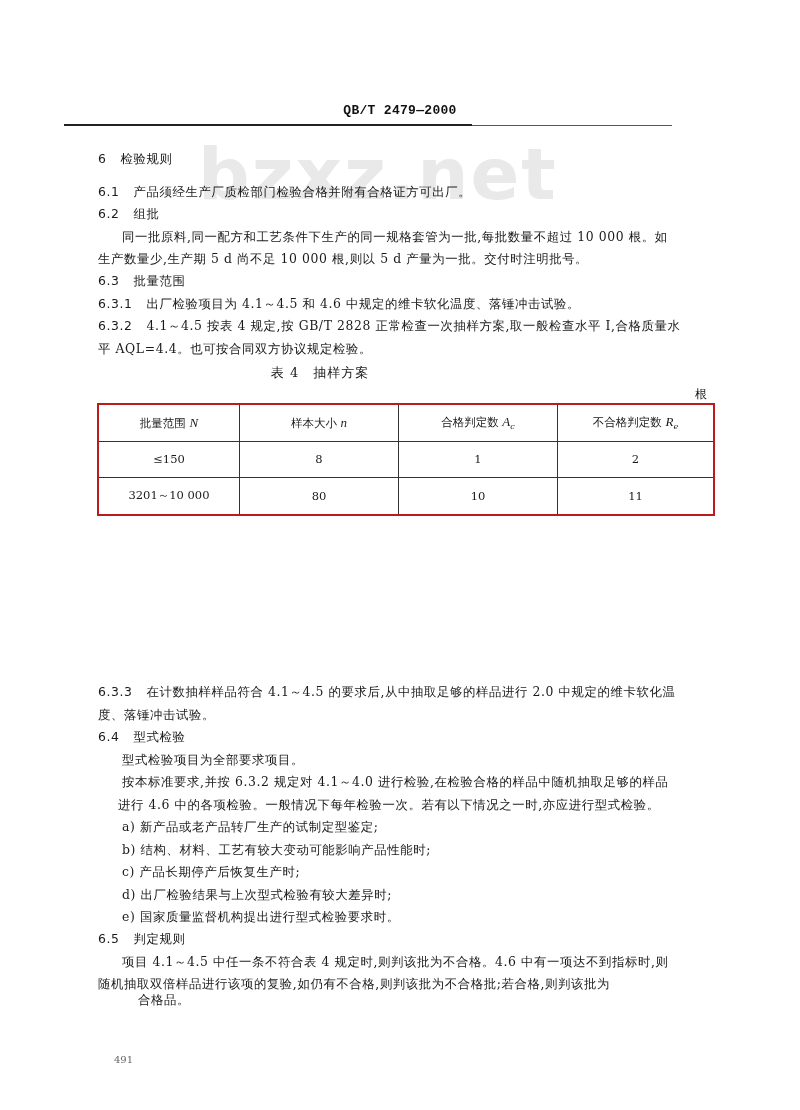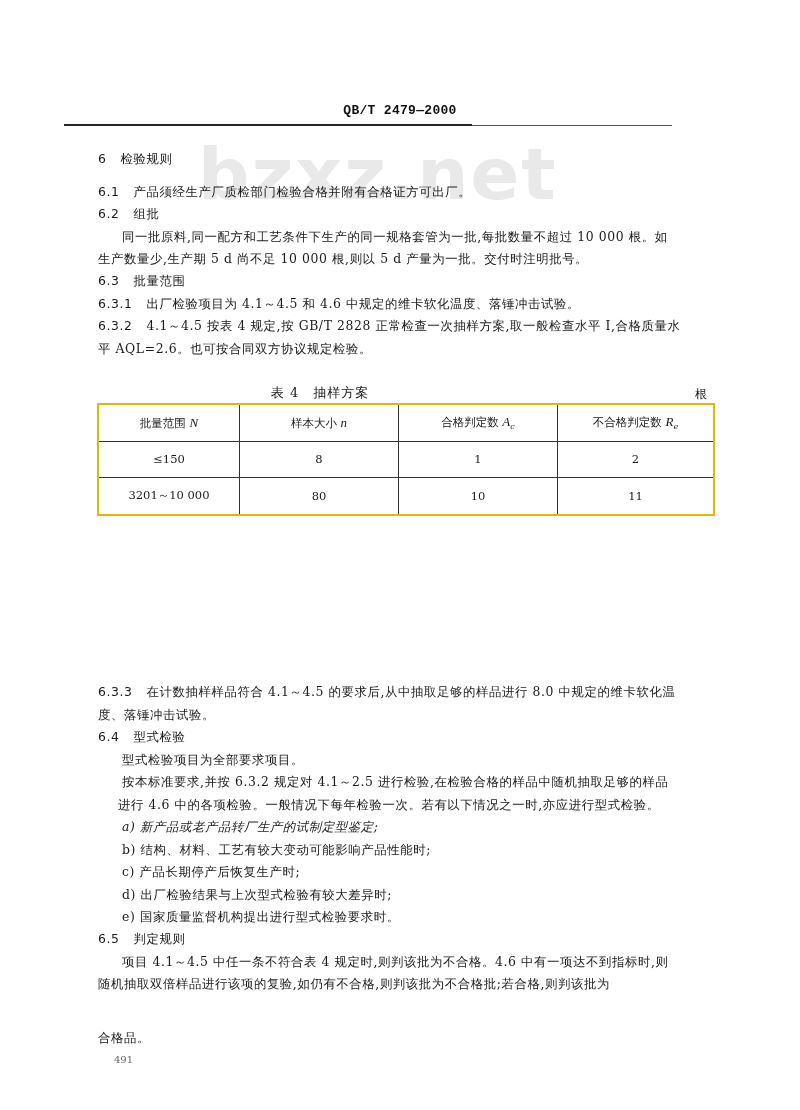--- a/index.html
+++ b/index.html
@@ -27,32 +27,32 @@
   }
   .content { position: absolute; left: 0; top: 0; width: 800px; z-index: 1; }
   .line {
     position: absolute; left: 98px; width: 620px; font-size: 12.4px; line-height: 16px;
     white-space: nowrap; letter-spacing: 0.6px;
   }
   .line.indent { left: 122px; }
   .line.item { left: 122px; }
   .num { font-family: "DejaVu Sans", "Liberation Sans", sans-serif; display: inline-block; margin-right: 14px; }
   .table-title {
-    position: absolute; top: 384px; left: 0; width: 640px; text-align: center;
+    position: absolute; top: 364px; left: 0; width: 640px; text-align: center;
     font-size: 13px; letter-spacing: 1px;
   }
   .table-unit { position: absolute; top: 386px; left: 695px; font-size: 12px; }
   table.sampling {
     position: absolute; top: 403px; left: 97px; width: 618px;
     border-collapse: collapse; font-size: 11.5px; text-align: center;
   }
   table.sampling th, table.sampling td {
     border: 1px solid #333; height: 35.5px; padding: 0; font-weight: normal;
   }
-  table.sampling { border: 2px solid #eab308; }
+  table.sampling { border: 2px solid #b91c1c; }
   table.sampling td { font-family: "DejaVu Serif", serif; }
   .it { font-style: italic; font-family: "Liberation Serif", serif; font-size: 13px; }
   sub { font-size: 8px; font-style: italic; }
   .page-num { position: absolute; top: 1054px; left: 114px; font-size: 10px; color: #666; }
 </style>
 </head>
 <body>
 
 <div class="header-code">QB/T 2479—2000</div>
 <div class="header-rule"></div>
@@ -79,21 +79,21 @@
     <span class="num">6.3</span><span>批量范围</span>
   </div>
 
   <div class="line" style="top:296px;">
     <span class="num">6.3.1</span><span>出厂检验项目为 4.1～4.5 和 4.6 中规定的维卡软化温度、落锤冲击试验。</span>
   </div>
 
   <div class="line" style="top:318px;">
     <span class="num">6.3.2</span><span>4.1～4.5 按表 4 规定,按 GB/T 2828 正常检查一次抽样方案,取一般检查水平 I,合格质量水</span>
   </div>
-  <div class="line" style="top:341px;">平 AQL=2.6。也可按合同双方协议规定检验。</div>
+  <div class="line" style="top:341px;">平 AQL=4.4。也可按合同双方协议规定检验。</div>
 
   <div class="table-title">表 4　抽样方案</div>
   <div class="table-unit">根</div>
   <table class="sampling">
     <thead>
       <tr>
         <th style="width:140px;">
           <span>批量范围</span>&nbsp;<span class="it">N</span>
         </th>
         <th style="width:158px;">
@@ -117,38 +117,38 @@
       <tr>
         <td>3201～10 000</td>
         <td>80</td>
         <td>10</td>
         <td>11</td>
       </tr>
     </tbody>
   </table>
 
   <div class="line" style="top:684px;">
-    <span class="num">6.3.3</span><span>在计数抽样样品符合 4.1～4.5 的要求后,从中抽取足够的样品进行 8.0 中规定的维卡软化温</span>
+    <span class="num">6.3.3</span><span>在计数抽样样品符合 4.1～4.5 的要求后,从中抽取足够的样品进行 2.0 中规定的维卡软化温</span>
   </div>
   <div class="line" style="top:707px;">度、落锤冲击试验。</div>
 
   <div class="line" style="top:729px;">
     <span class="num">6.4</span><span>型式检验</span>
   </div>
   <div class="line indent" style="top:752px;">型式检验项目为全部要求项目。</div>
-  <div class="line indent" style="top:774px;">按本标准要求,并按 6.3.2 规定对 4.1～2.5 进行检验,在检验合格的样品中随机抽取足够的样品</div>
+  <div class="line indent" style="top:774px;">按本标准要求,并按 6.3.2 规定对 4.1～4.0 进行检验,在检验合格的样品中随机抽取足够的样品</div>
   <div class="line" style="top:797px;margin-left:20px;">进行 4.6 中的各项检验。一般情况下每年检验一次。若有以下情况之一时,亦应进行型式检验。</div>
 
-  <div class="line item" style="top:819px;font-style:italic;">a) 新产品或老产品转厂生产的试制定型鉴定;</div>
+  <div class="line item" style="top:819px;">a) 新产品或老产品转厂生产的试制定型鉴定;</div>
   <div class="line item" style="top:842px;">b) 结构、材料、工艺有较大变动可能影响产品性能时;</div>
   <div class="line item" style="top:864px;">c) 产品长期停产后恢复生产时;</div>
   <div class="line item" style="top:887px;">d) 出厂检验结果与上次型式检验有较大差异时;</div>
   <div class="line item" style="top:909px;">e) 国家质量监督机构提出进行型式检验要求时。</div>
 
   <div class="line" style="top:931px;">
     <span class="num">6.5</span><span>判定规则</span>
   </div>
   <div class="line indent" style="top:954px;">项目 4.1～4.5 中任一条不符合表 4 规定时,则判该批为不合格。4.6 中有一项达不到指标时,则</div>
   <div class="line" style="top:976px;">随机抽取双倍样品进行该项的复验,如仍有不合格,则判该批为不合格批;若合格,则判该批为</div>
-  <div class="line" style="top:1030px;">合格品。</div>
+  <div class="line" style="top:992px;margin-left:40px;">合格品。</div>
 
   <div class="page-num">491</div>
 </div>
 
 </body></html>

